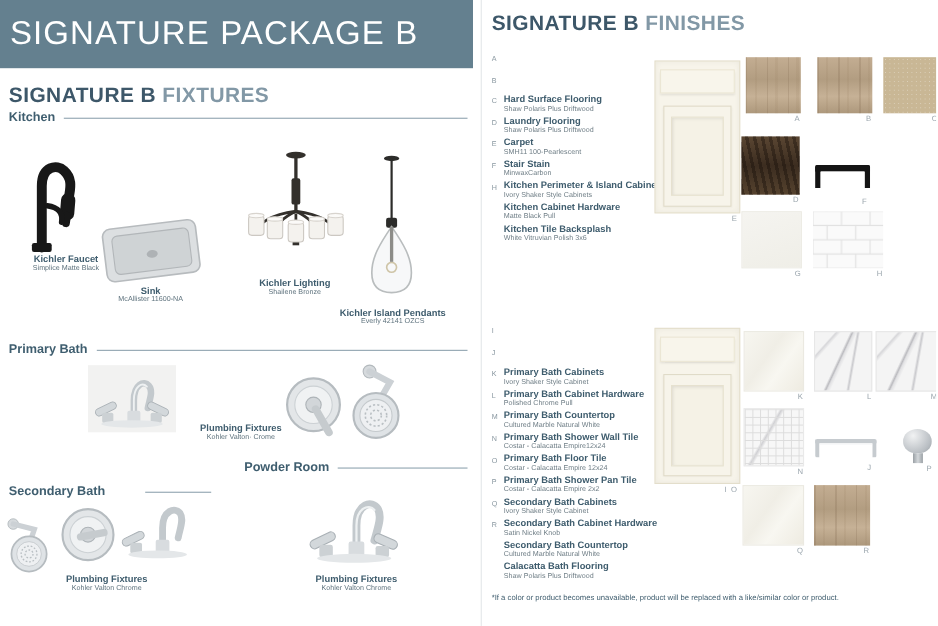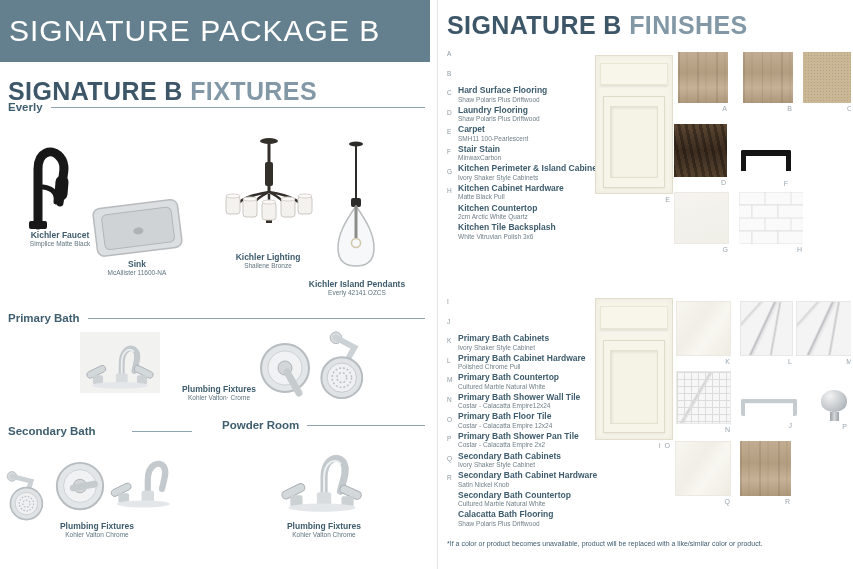--- a/index.html
+++ b/index.html
@@ -6,21 +6,21 @@
   .page{position:relative;width:851px;height:569px;background:#fff;overflow:hidden;
         font-family:"Liberation Sans",sans-serif;color:#3e5c6d;text-decoration:underline;}
   .abs{position:absolute;}
 
   
   .banner{position:absolute;left:0;top:0;width:430px;height:62px;background:#64808f;
           display:flex;align-items:center;}
   .banner span{color:#ffffff;font-size:30px;letter-spacing:1px;padding-left:9px;font-weight:400;}
 
   
-  .h2{position:absolute;font-size:25px;letter-spacing:.4px;font-weight:600;white-space:nowrap;}
+  .h2{position:absolute;font-size:19px;letter-spacing:.4px;font-weight:600;white-space:nowrap;}
   .h2 .dark{color:#3d5769;}
   .h2 .light{color:#8298a6;font-weight:600;}
 
   
   .sec{position:absolute;display:flex;align-items:center;height:14px;}
   .sec-label{font-size:11.5px;font-weight:600;color:#3f5e6f;white-space:nowrap;margin-right:8px;}
   .sec-line{flex:1;border-top:1px solid #8fa4b0;height:0;}
 
   
   .cap{position:absolute;text-align:center;}
@@ -97,21 +97,21 @@
   <div class="banner">
     <span>SIGNATURE PACKAGE B</span>
   </div>
 
   <div class="h2" style="left:8px;top:77px;">
     <span class="dark">SIGNATURE B</span>
     <span class="light">FIXTURES</span>
   </div>
 
   <div class="sec" style="left:8px;top:100px;width:417px;">
-    <span class="sec-label">Everly</span>
+    <span class="sec-label">Kitchen</span>
     <span class="sec-line"></span>
   </div>
 
   <div class="abs" style="left:14px;top:137px;width:85px;height:93px;">
     <svg width="85" height="93" viewBox="0 0 85 93">
       <path d="M24 88 V32 C24 14 38 12 44 18 C52 25 50 34 49 40 L48 46" fill="none" stroke="#181818" stroke-width="9" stroke-linecap="round"></path>
       <path d="M48 45 L47 57" stroke="#181818" stroke-width="13" stroke-linecap="round"></path>
       <path d="M47 59 L46 66" stroke="#181818" stroke-width="7" stroke-linecap="round"></path>
       <path d="M29 50 q15 2 13 15" fill="none" stroke="#181818" stroke-width="5" stroke-linecap="round"></path>
       <rect x="15" y="84" width="18" height="8" rx="2" fill="#181818"></rect>
@@ -212,21 +212,21 @@
     <svg width="73" height="73" viewBox="0 0 75 75">
       <circle cx="39" cy="9" r="6" fill="#d6dadd" stroke="#b3b9bd"></circle>
       <path d="M39 9 L58 19 L50 33" fill="none" stroke="#ccd1d5" stroke-width="6" stroke-linecap="round"></path>
       <circle cx="45" cy="50" r="21" fill="#dfe3e6" stroke="#b6bcc0" stroke-width="2"></circle>
       <circle cx="45" cy="50" r="15" fill="#eef0f2" stroke="#c5cacd"></circle>
       <circle cx="45" cy="50" r="10" fill="none" stroke="#b9bfc3" stroke-width="1.5" stroke-dasharray="2 2"></circle>
       <circle cx="45" cy="50" r="5" fill="none" stroke="#b9bfc3" stroke-width="1.5" stroke-dasharray="2 2"></circle>
     </svg>
   </div>
 
-  <div class="sec" style="left:8px;top:424px;width:184px;gap:28px;">
+  <div class="sec" style="left:8px;top:440px;width:184px;gap:28px;">
     <span class="sec-label">Secondary Bath</span>
     <span class="sec-line"></span>
   </div>
   <div class="sec" style="left:222px;top:418px;width:203px;">
     <span class="sec-label">Powder Room</span>
     <span class="sec-line"></span>
   </div>
 
   <div class="abs" style="left:-4px;top:462px;width:60px;height:60px;">
     <svg width="60" height="60" viewBox="0 0 75 75">
@@ -316,27 +316,20 @@
       <span class="fbody">
           <span class="ftitle">Kitchen Perimeter &amp; Island Cabinets</span>
           <span class="fsub">Ivory Shaker Style Cabinets</span>
         </span>
     </div>
     <div class="fitem">
       <span class="fletter">F</span>
       <span class="fbody">
           <span class="ftitle">Kitchen Cabinet Hardware</span>
           <span class="fsub">Matte Black Pull</span>
-        </span>
-    </div>
-    <div class="fitem">
-      <span class="fletter">G</span>
-      <span class="fbody">
-          <span class="ftitle">Kitchen Countertop</span>
-          <span class="fsub">2cm Arctic White Quartz</span>
         </span>
     </div>
     <div class="fitem">
       <span class="fletter">H</span>
       <span class="fbody">
           <span class="ftitle">Kitchen Tile Backsplash</span>
           <span class="fsub">White Vitruvian Polish 3x6</span>
         </span>
     </div>
   </div>

